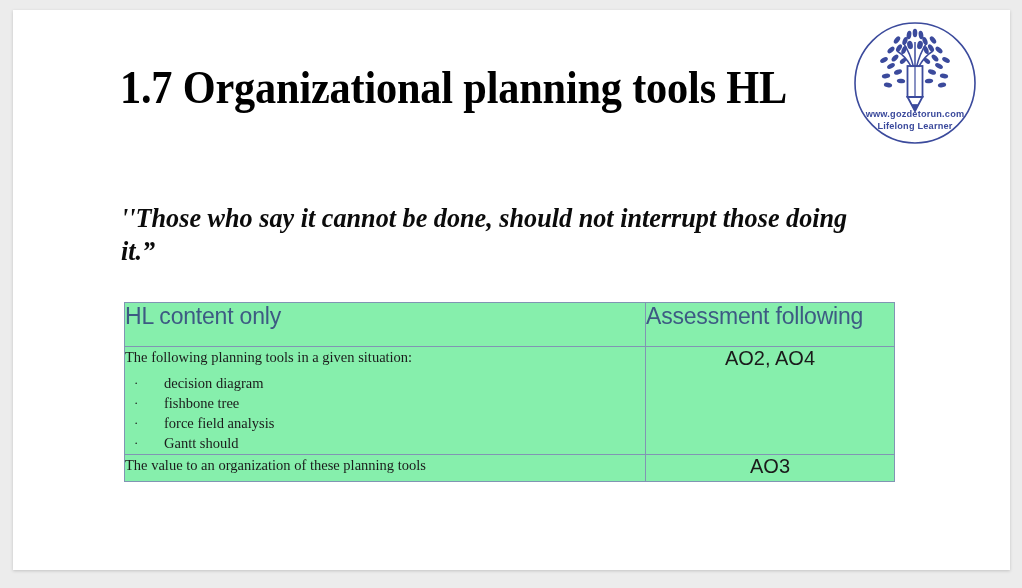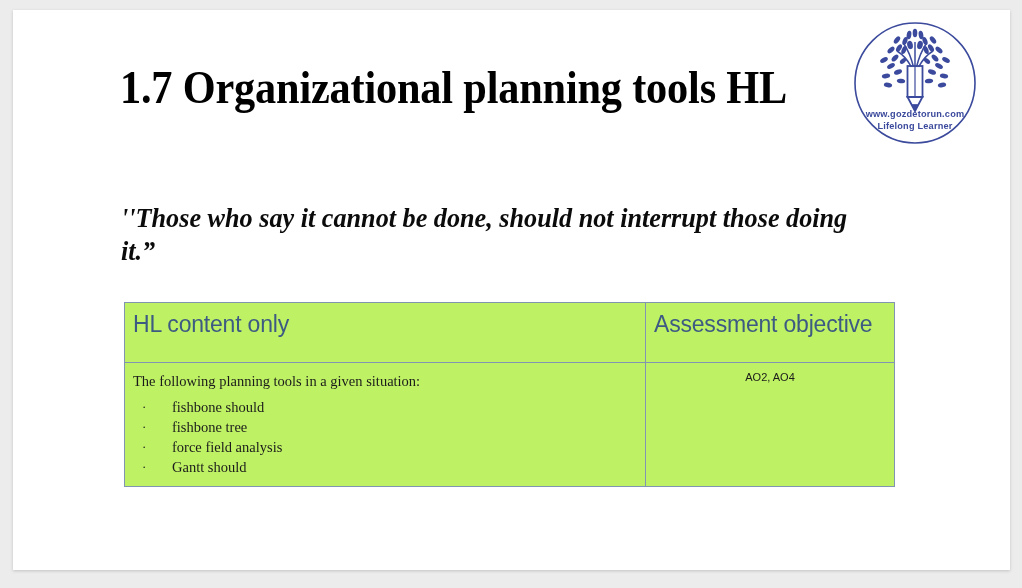--- a/index.html
+++ b/index.html
@@ -75,22 +75,22 @@
     left: 111px;
     top: 292px;
     width: 770px;
     border-collapse: collapse;
     table-layout: fixed;
     background: #ffffff;
   }
   #content-table td, #content-table th {
     border: 1.5px solid #8195b3;
     vertical-align: top;
-    padding: 8px;
-    background: #bef264;
+    padding: 0;
+    background: #86efac;
   }
   .col-left  { width: 521px; }
   .col-right { width: 249px; }
 
   .th-left, .th-right {
     height: 43px;
     font-family: "Liberation Sans", sans-serif;
     font-weight: normal;
     font-size: 23px;
     color: #3d5a83;
@@ -105,21 +105,21 @@
     font-size: 14.5px;
     color: #1b1b1b;
     padding: 9px 10px 10px 11px;
     line-height: 20px;
   }
   .cell-body.tall { height: 107px; }
   .cell-body.short { height: 26px; padding-top: 8px; padding-bottom: 8px; }
 
   .cell-ao {
     font-family: "Liberation Sans", sans-serif;
-    font-size: 11px;
+    font-size: 20px;
     color: #1b1b1b;
     text-align: center;
     padding-top: 9px;
   }
   .cell-ao.short { padding-top: 8px; }
 
   .bullet-list {
     list-style: none;
     margin: 6px 0 0 0;
     padding: 0;
@@ -206,44 +206,48 @@
   </div>
 
   <table id="content-table">
     <colgroup>
       <col class="col-left">
       <col class="col-right">
     </colgroup>
     <thead>
       <tr>
         <th class="th-left">HL content only</th>
-        <th class="th-right">Assessment objective</th>
+        <th class="th-right">Assessment following</th>
       </tr>
     </thead>
     <tbody>
       <tr>
         <td class="cell-body tall">
           <div>The following planning tools in a given situation:</div>
           <ul class="bullet-list">
             <li>
               <span class="bullet-dot">·</span>
-              <span>fishbone should</span>
+              <span>decision diagram</span>
             </li>
             <li>
               <span class="bullet-dot">·</span>
               <span>fishbone tree</span>
             </li>
             <li>
               <span class="bullet-dot">·</span>
               <span>force field analysis</span>
             </li>
             <li>
               <span class="bullet-dot">·</span>
               <span>Gantt should</span>
             </li>
           </ul>
         </td>
         <td class="cell-ao">AO2, AO4</td>
       </tr>
+      <tr>
+        <td class="cell-body short">The value to an organization of these planning tools</td>
+        <td class="cell-ao short">AO3</td>
+      </tr>
     </tbody>
   </table>
 
 </div>
 
 </body></html>

